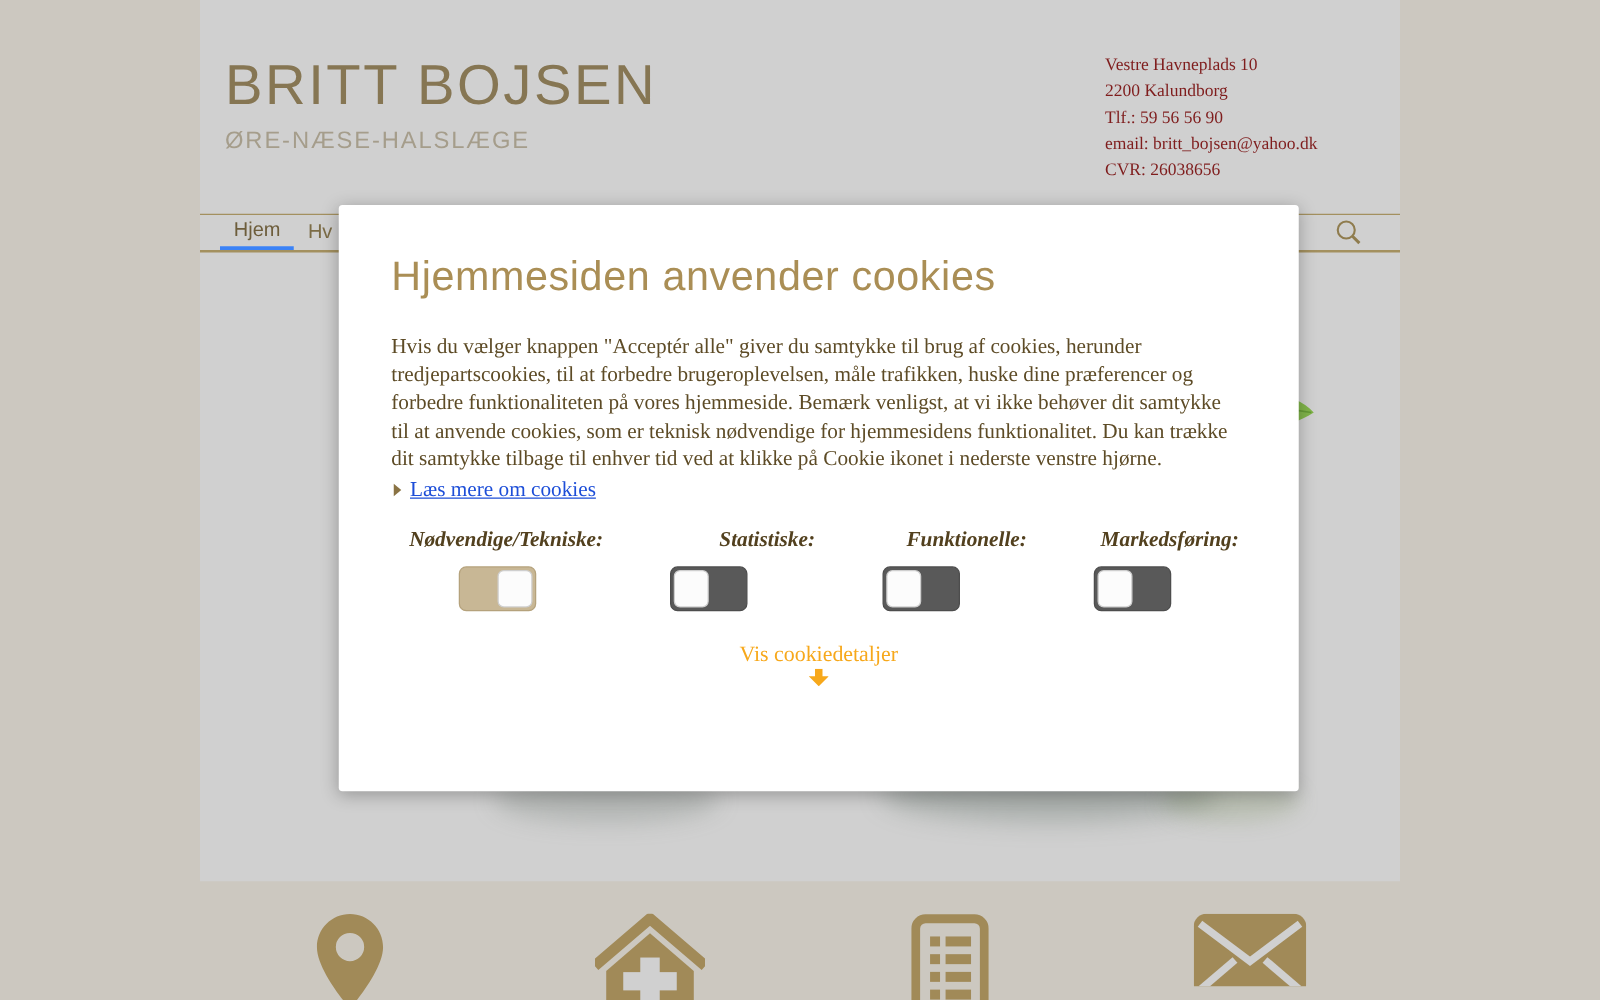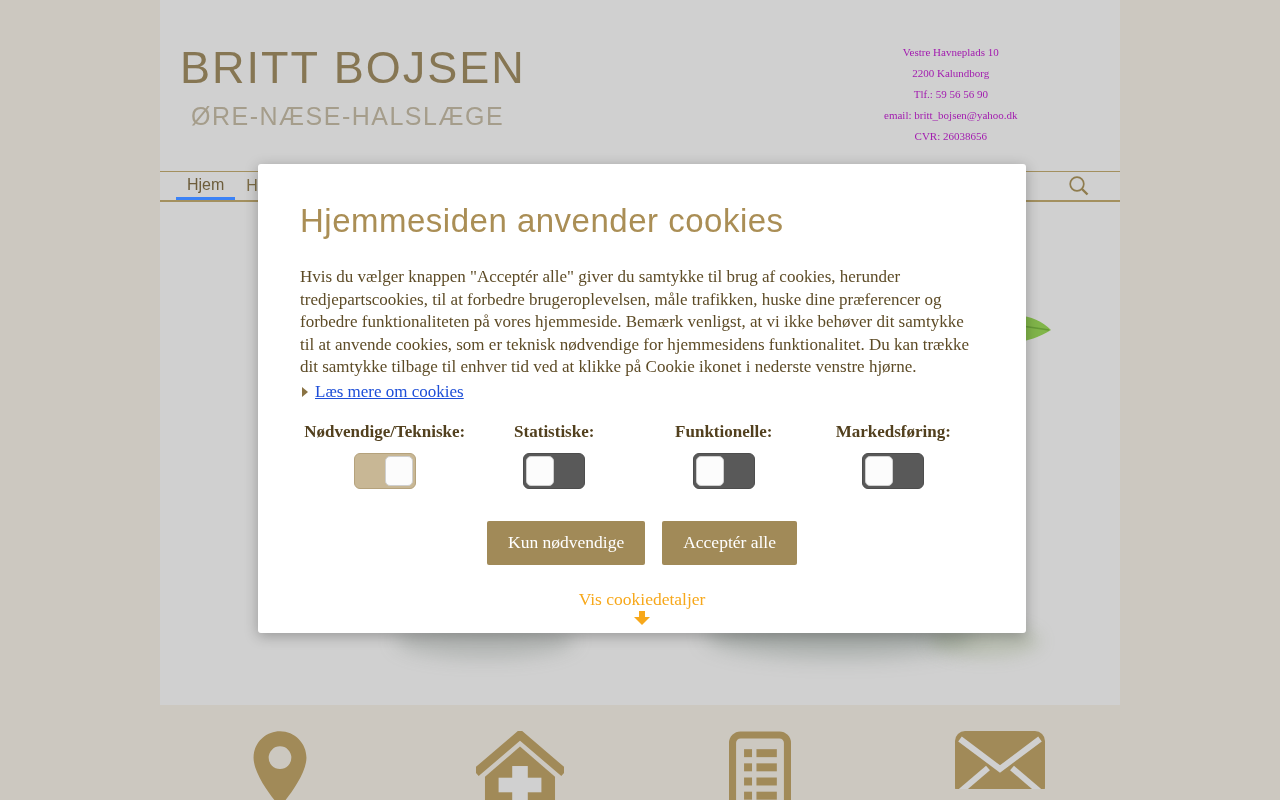--- a/index.html
+++ b/index.html
@@ -5,22 +5,22 @@
   * { margin:0; padding:0; box-sizing:border-box; }
   html,body { width:1280px; height:800px; overflow:hidden; }
   body { background:#ccc8c0; font-family:"Liberation Sans", sans-serif; position:relative; }
 
   .page { position:absolute; left:160px; top:0; width:960px; height:705px; background:#d0d0d0; }
 
   
   .header { position:relative; height:160px; }
   .brand { position:absolute; left:20px; top:42px; }
   .brand-title { font-size:45px; font-weight:300; letter-spacing:2px; color:#867653; }
-  .brand-subtitle { font-size:25px; font-weight:300; letter-spacing:1.5px; color:#a59d8b; margin-top:8px;margin-left:11px; }
-  .contact { position:absolute; left:724px; top:42px; font-family:"Liberation Serif", serif; font-size:11px; line-height:21px; color:#a21caf;text-align:center; }
+  .brand-subtitle { font-size:19px; font-weight:300; letter-spacing:1.5px; color:#a59d8b; margin-top:8px; }
+  .contact { position:absolute; left:724px; top:42px; font-family:"Liberation Serif", serif; font-size:14px; line-height:21px; color:#7f1d1d; }
 
   
   .nav { position:absolute; left:0; top:171px; width:100%; height:31px;
          border-top:1px solid #a3905f; border-bottom:2px solid #a3905f;
          display:flex; align-items:stretch; padding:0 16px; }
   .nav-item { display:flex; align-items:center; padding:0 11px; font-size:16px; color:#7c6c46; cursor:pointer; }
   .nav-item.active { color:#6d5d3b; border-bottom:3px solid #3b82f6; }
   .nav-spacer { flex:1; }
   .nav-right { display:flex; align-items:center; gap:58px; padding-right:14px; }
   .search-icon { width:22px; height:22px; cursor:pointer; }
@@ -32,32 +32,32 @@
   .blur2 { position:absolute; left:545px; top:615px; width:270px; height:42px; border-radius:50%;
            background:rgba(88,102,94,0.33); filter:blur(10px); }
   .blur3 { position:absolute; left:770px; top:625px; width:110px; height:32px; border-radius:50%;
            background:rgba(118,138,92,0.25); filter:blur(8px); }
 
   
   .features { position:absolute; left:0; top:731px; width:100%; display:flex; }
   .feature { width:240px; display:flex; justify-content:center; }
 
   
-  .dialog { position:absolute; left:98px; top:164px; width:768px; height:469px;
+  .dialog { position:absolute; left:111px; top:164px; width:768px; height:469px;
             background:#ffffff; border-radius:3px; box-shadow:0 3px 14px rgba(0,0,0,0.28);
             padding:38px 42px 0 42px; z-index:10; }
   .dialog-title { font-size:33px; font-weight:400; color:#aa8e55; letter-spacing:0.5px; }
   .dialog-body { margin-top:26px; font-family:"Liberation Serif", serif; font-size:17px;
                  line-height:22.5px; color:#5d4b26; width:678px; }
   .read-more { margin-top:3px; display:inline-flex; align-items:center; gap:7px; cursor:pointer; padding-left:2px; }
   .read-more .tri { width:0; height:0; border-left:6px solid #8a7344; border-top:5px solid transparent; border-bottom:5px solid transparent; }
   .read-more .txt { font-family:"Liberation Serif", serif; font-size:17px; color:#1d4ed8; text-decoration:underline; }
 
   .categories { margin-top:20px; display:flex; width:678px; }
-  .category { flex:1; text-align:center; }
+  .category { flex:1; text-align:right;font-style:italic; }
   .category-label { font-family:"Liberation Serif", serif; font-weight:bold; font-size:17px; color:#52401e; }
   .toggle { margin:11px auto 0; width:62px; height:36px; border-radius:6px; background:#595959;
             border:1px solid #4d4d4d; display:flex; align-items:center; justify-content:flex-start;
             padding:2px; cursor:pointer; }
   .toggle.on { background:#c8b795; border-color:#b5a27c; justify-content:flex-end; }
   .knob { width:28px; height:30px; background:#fcfcfc; border:1px solid #cfcfcf; border-radius:5px; }
 
   .btn-row { margin-top:32px; display:flex; justify-content:center; gap:17px; }
   .btn { background:#a18a58; color:#ffffff; font-family:"Liberation Serif", serif; font-size:17.5px;
          border:none; padding:0 21px; height:44px; border-radius:2px; cursor:pointer; }
@@ -172,24 +172,20 @@
         </div>
       </div>
       <div class="category">
         <div class="category-label">Markedsføring:</div>
         <div class="toggle">
           <div class="knob"></div>
         </div>
       </div>
     </div>
 
-    <div class="btn-row">
-      <button class="btn">Kun nødvendige</button>
-      <button class="btn">Acceptér alle</button>
-    </div>
 
     <div class="details">
       <span class="details-link">Vis cookiedetaljer</span>
       <div class="details-arrow">
         <svg width="16" height="14" viewBox="0 0 16 14">
           <path d="M5,0 h6 v6 h5 l-8,8 -8,-8 h5 z" fill="#f7a81b"></path>
         </svg>
       </div>
     </div>
   </div>

